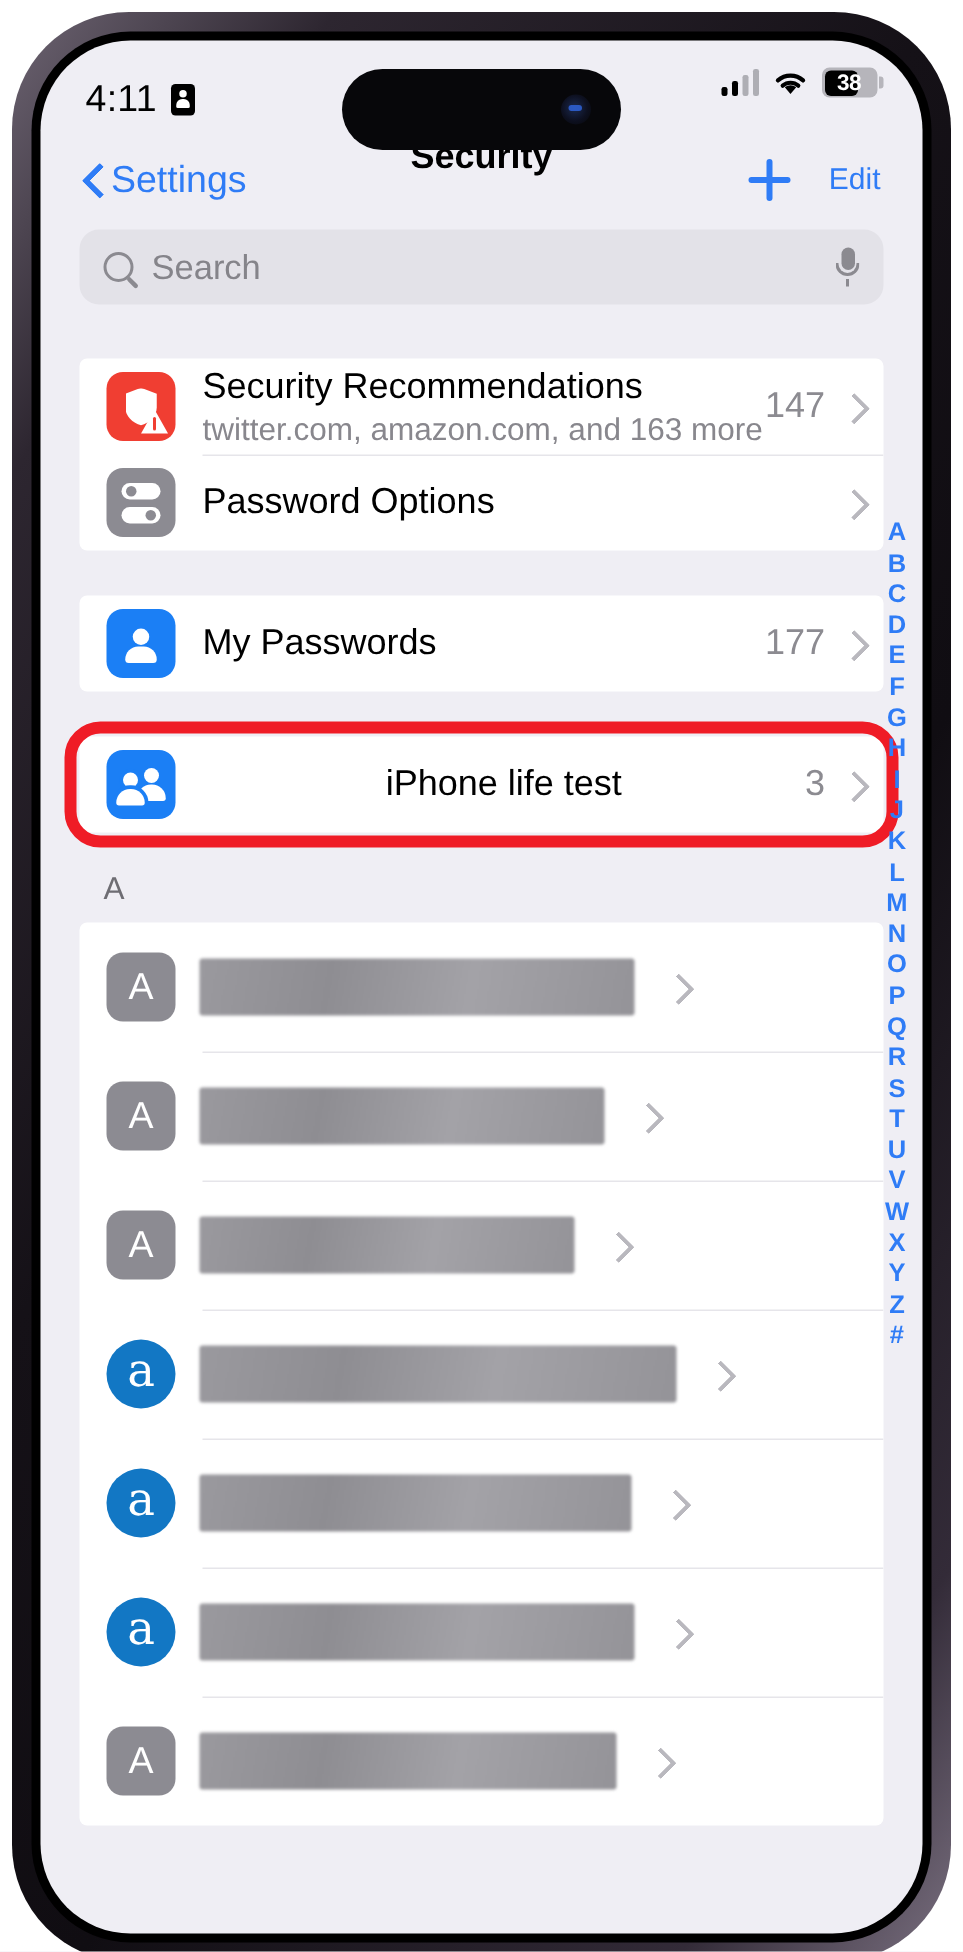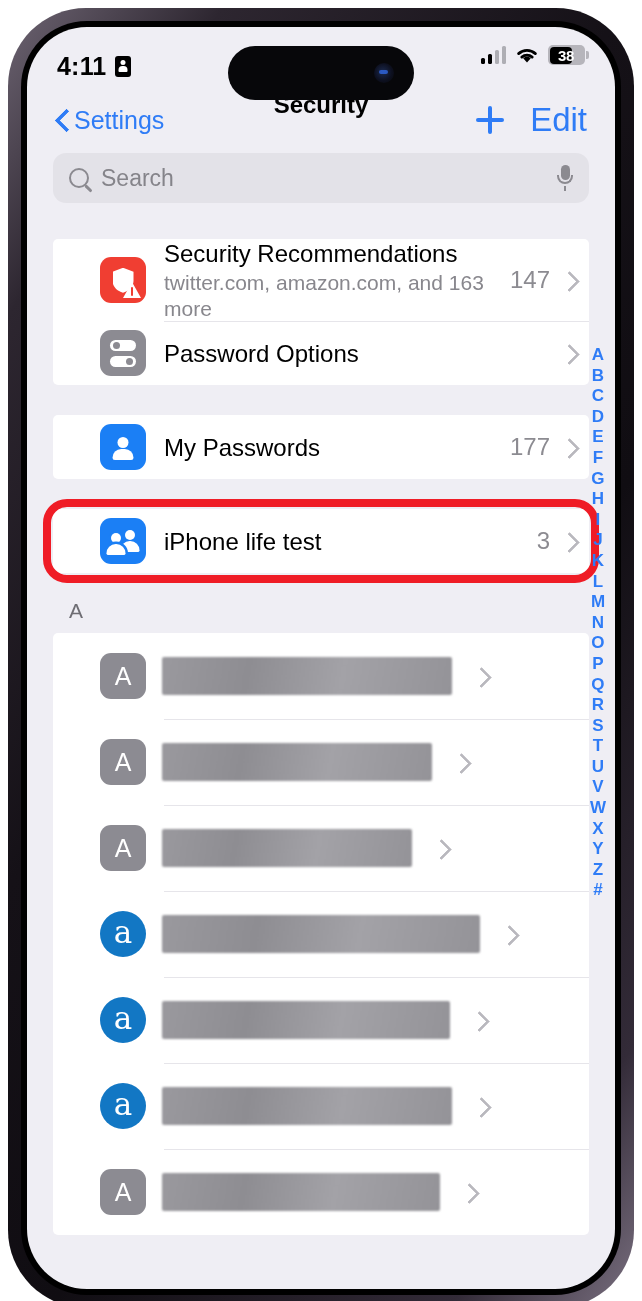--- a/index.html
+++ b/index.html
@@ -44,21 +44,21 @@
   
   #status-bar {
     height: 64px;
     position: relative;
     display: flex;
     align-items: center;
     padding: 14px 30px 0 30px;
   }
   #status-time {
     font-size: 25px;
-    font-weight: bold;
+    font-weight: normal;
     color: #000;
     letter-spacing: .2px;
   }
   #screen-time-icon {
     width: 16px; height: 21px;
     margin-left: 9px;
     border-radius: 3px;
     background: #000;
     position: relative;
   }
@@ -212,21 +212,21 @@
   #add-icon::before, #add-icon::after {
     content: "";
     position: absolute;
     background: #2f7cf6;
     border-radius: 2px;
   }
   #add-icon::before { left: 0; top: 12px; width: 28px; height: 4px; }
   #add-icon::after { left: 12px; top: 0; width: 4px; height: 28px; }
   #edit-button {
     color: #2f7cf6;
-    font-size: 33px;
+    font-size: 20px;
     cursor: pointer;
   }
 
   
   #content {
     position: absolute;
     left: 0; right: 0;
     top: 122px;
     bottom: 0;
     padding: 0 26px;
@@ -294,21 +294,20 @@
     left: 7px; bottom: 0;
     width: 2.2px; height: 5px;
     background: #8b8a90;
   }
 
   
   .card {
     background: #fff;
     border-radius: 5px;
     overflow: hidden;
-    padding-left: 29px;
   }
   .card-gap-lg { margin-top: 36px; }
   .card-gap-md { margin-top: 30px; }
 
   .row {
     display: flex;
     align-items: center;
     min-height: 64px;
     padding: 0 16px 0 18px;
     position: relative;
@@ -467,20 +466,21 @@
     width: 19px; height: 11px;
     border-radius: 10px 10px 2px 2px;
     background: #fff;
     box-shadow: 0 0 0 2.5px #1b7ff5;
   }
 
   
   #highlight-wrapper {
     position: relative;
     margin-top: 30px;
+    text-align: center;
   }
   #highlight-ring {
     position: absolute;
     left: -10px; right: -10px;
     top: -10px; bottom: -10px;
     border: 8px solid #ef1c26;
     border-radius: 24px;
     pointer-events: none;
     z-index: 5;
   }

